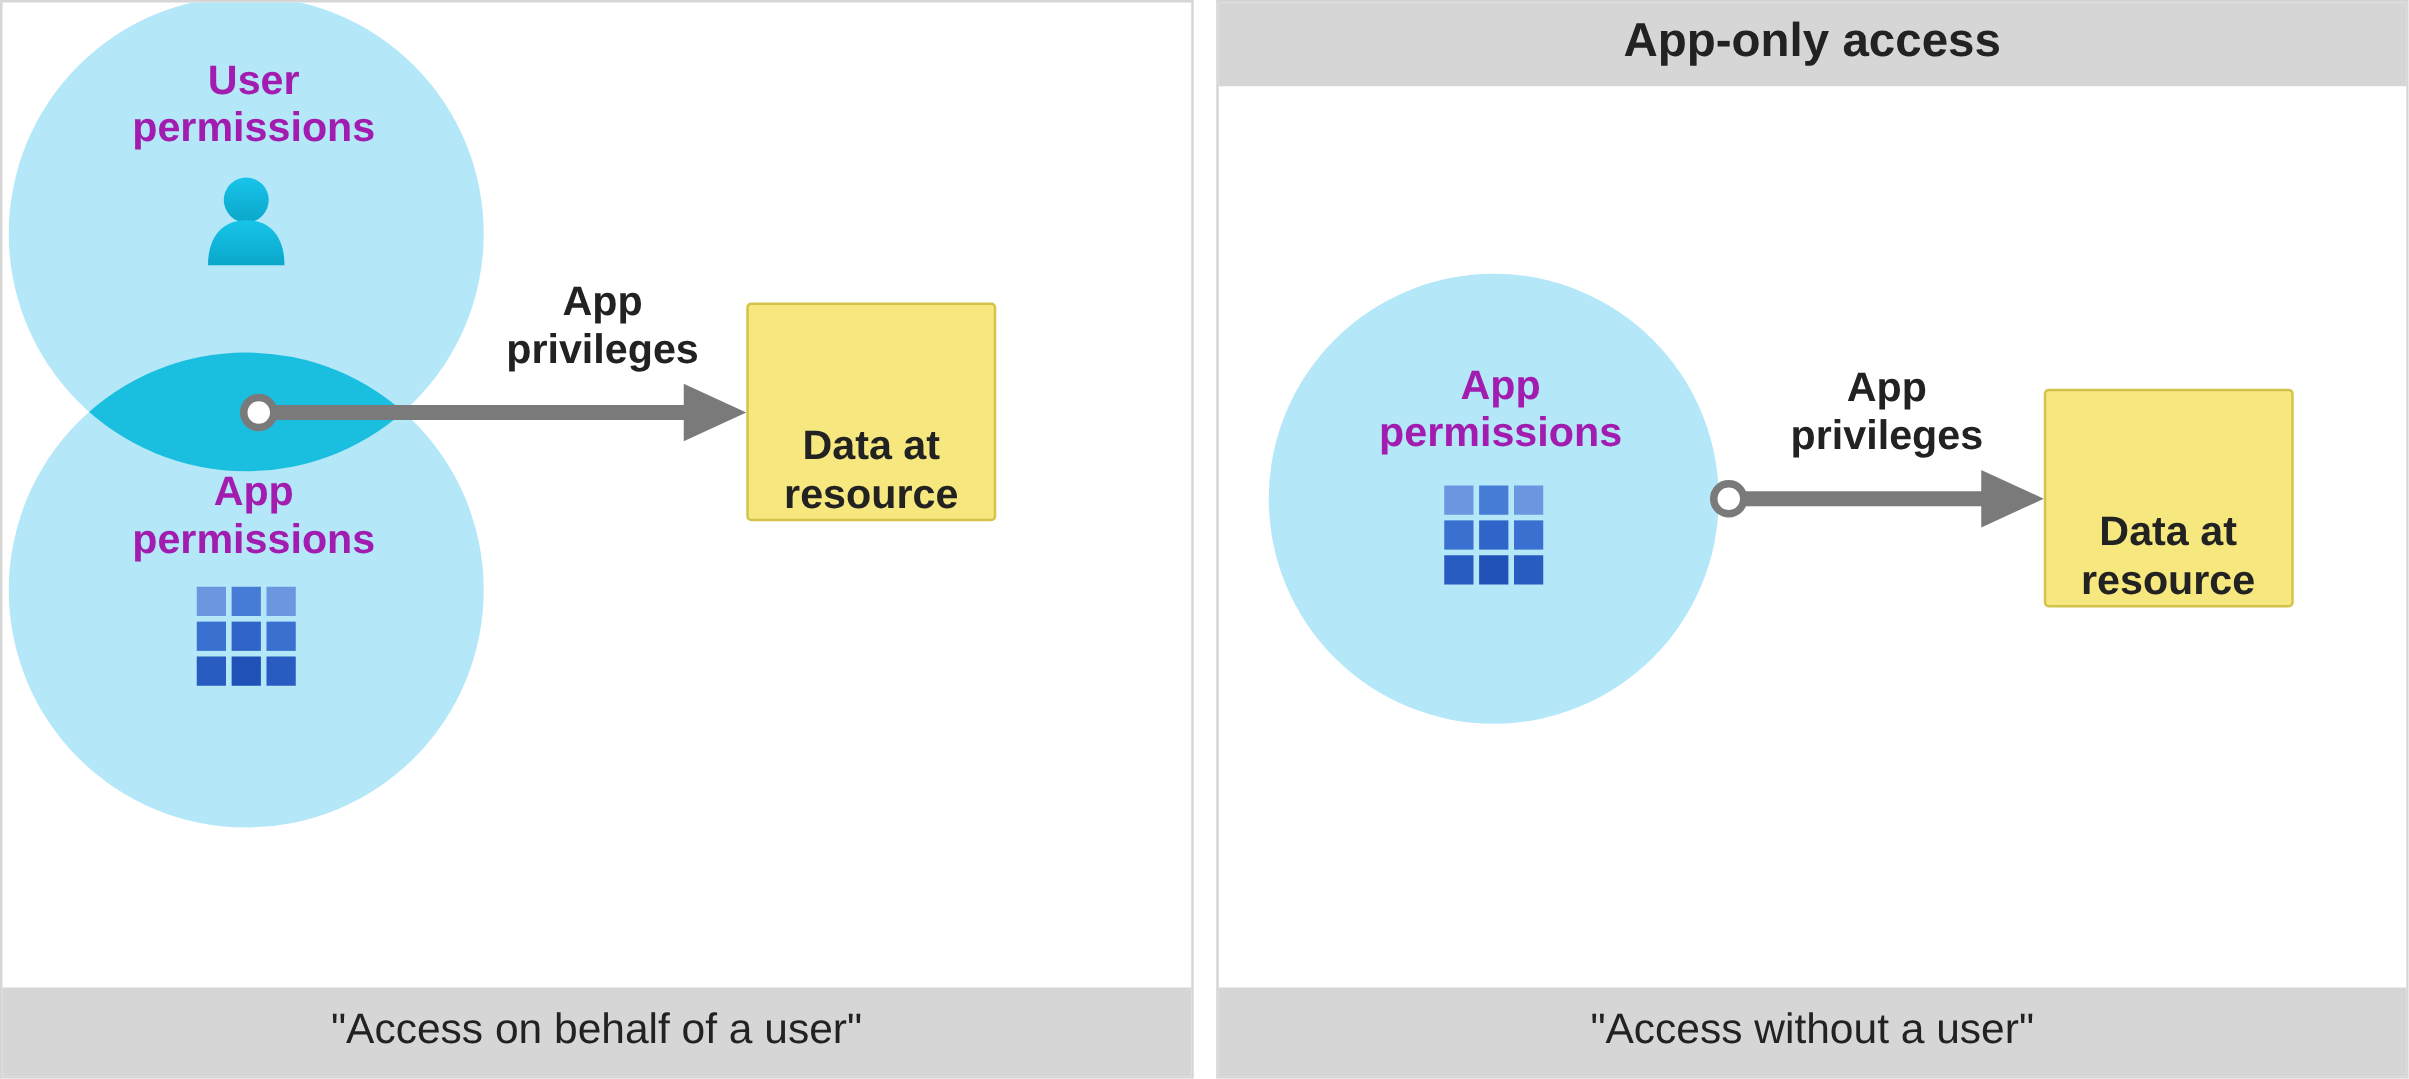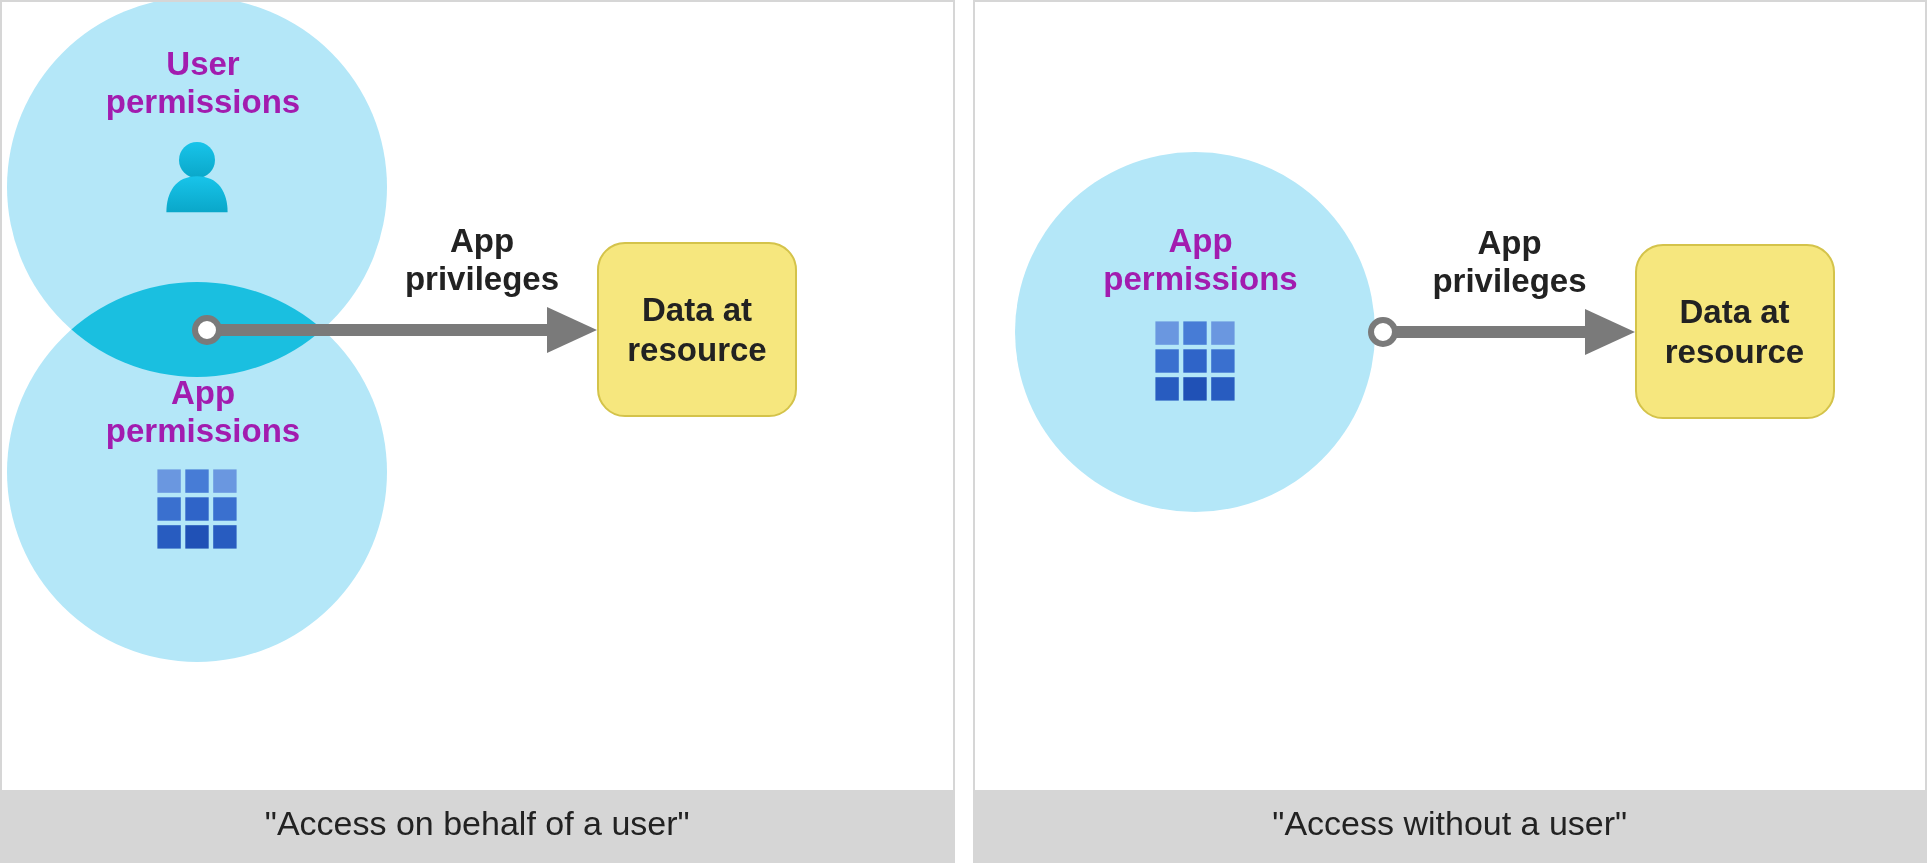--- a/index.html
+++ b/index.html
@@ -52,23 +52,23 @@
     font-size: 33px;
     font-weight: 700;
     color: #a21caf;
     line-height: 1.15;
     margin-left: 12px;
   }
   .databox {
     position: absolute;
     background: #f6e77e;
     border: 2px solid #d4c34a;
-    border-radius: 28px;
+    border-radius: 4px;
     display: flex;
-    align-items: center;
+    align-items: flex-end;
     justify-content: center;
     text-align: center;
     font-size: 33px;
     font-weight: 700;
     color: #222;
     line-height: 1.2;
   }
   .arrow-label {
     position: absolute;
     font-size: 33px;
@@ -146,20 +146,21 @@
     <div class="databox" style="left:595px; top:240px; width:200px; height:175px;">
       <span style="white-space:pre-line;">Data at
 resource</span>
     </div>
 
   </div>
   <div class="panel-footer">"Access on behalf of a user"</div>
 </div>
 
 <div class="panel">
+  <div class="panel-header">App-only access</div>
   <div class="panel-body">
 
     <svg viewBox="0 0 950 730" width="950" height="730" style="position:absolute;left:0;top:0;">
 
       <circle cx="220" cy="330" r="180" fill="#b4e7f8"></circle>
 
       <line x1="408" y1="330" x2="620" y2="330" stroke="#7a7a7a" stroke-width="12"></line>
 
       <polygon points="610,307 660,330 610,353" fill="#7a7a7a"></polygon>
 

